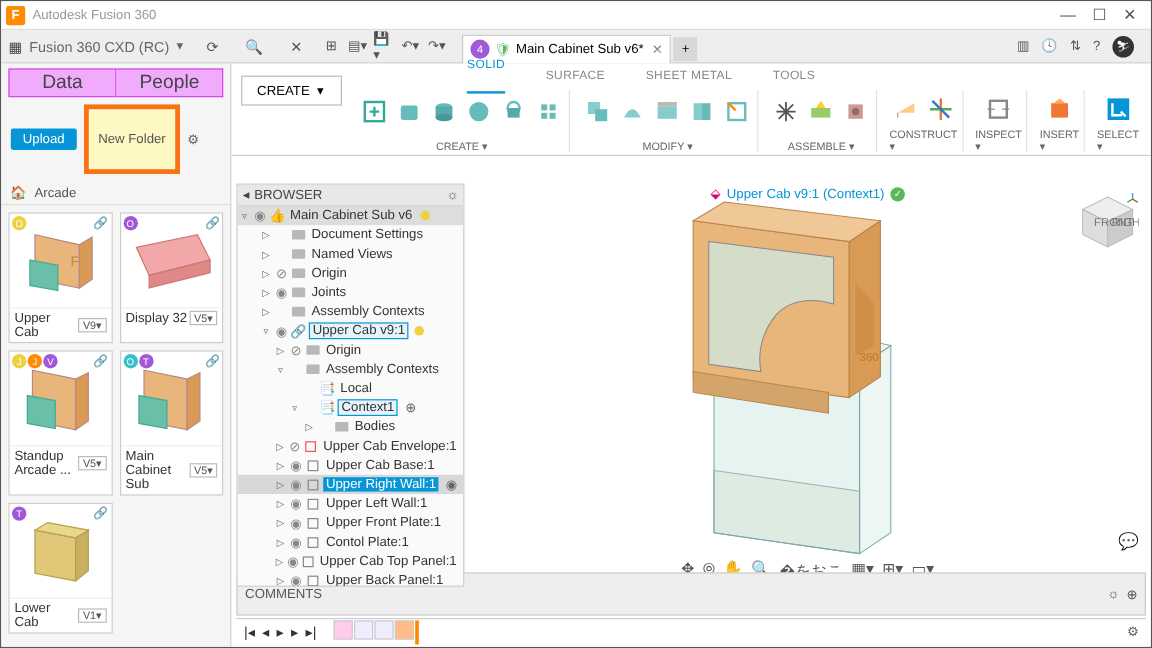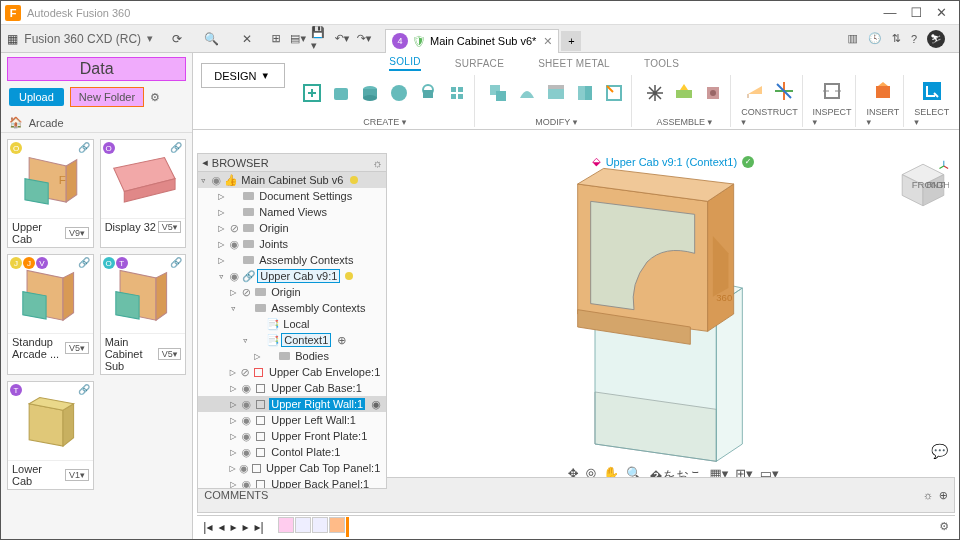--- a/index.html
+++ b/index.html
@@ -25,36 +25,36 @@
 .rightstatus{margin-left:auto;display:flex;gap:10px;align-items:center;padding-right:8px}
 .rightstatus span{color:#555;cursor:pointer}
 .avatar{width:18px;height:18px;border-radius:50%;background:#333;color:#fff;display:flex;align-items:center;justify-content:center;font-size:9px}
 .main{display:flex;height:calc(100% - 52px)}
 .datapanel{width:260px;background:#f5f5f5;border-right:1px solid #ccc;display:flex;flex-direction:column}
 .datatabs{display:flex;height:24px;margin:4px 6px 0}
 .datatab{flex:1;background:#f0abfc;border:1px solid #d946ef;display:flex;align-items:center;justify-content:center;font-size:16px;color:#444;cursor:pointer}
 .datatab+.datatab{border-left:none}
 .uploadrow{display:flex;align-items:center;gap:6px;padding:6px 8px}
 .btn-upload{background:#0696d7;color:#fff;border:none;padding:3px 10px;font-size:11px;border-radius:2px;cursor:pointer}
-.btn-folder{background:#f0abfc;border:1px solid #f97316;padding:3px 8px;font-size:11px;cursor:pointer;color:#555}
+.btn-folder{background:#fef9c3;border:4px solid #f97316;padding:19px 8px;font-size:11px;cursor:pointer;color:#555}
 .gear{color:#666;cursor:pointer}
 .breadcrumb{padding:3px 8px;display:flex;align-items:center;gap:6px;color:#555;font-size:12px;border-bottom:1px solid #ddd}
 .assets{flex:1;overflow:auto;padding:6px;display:grid;grid-template-columns:1fr 1fr;gap:6px;align-content:start}
 .asset{background:#fff;border:1px solid #ccc;position:relative;display:flex;flex-direction:column}
 .asset .thumb{height:78px;display:flex;align-items:center;justify-content:center;position:relative}
 .asset .badges{position:absolute;top:2px;left:2px;display:flex;gap:1px}
 .abadge{width:12px;height:12px;border-radius:50%;font-size:8px;color:#fff;display:flex;align-items:center;justify-content:center}
 .linkicon{position:absolute;top:2px;right:2px;color:#888;font-size:10px}
 .asset .caption{display:flex;align-items:center;padding:2px 4px;border-top:1px solid #eee;font-size:10px;color:#333}
 .asset .ver{margin-left:auto;border:1px solid #bbb;padding:0 3px;font-size:9px;color:#555}
 .workspace{flex:1;display:flex;flex-direction:column;background:#fff;position:relative}
 .ribbon{border-bottom:1px solid #ccc}
 .ribtabs{display:flex;align-items:center;height:20px;padding-left:100px;gap:34px}
 .ribtab{font-size:10px;color:#888;cursor:pointer;letter-spacing:.3px}
-.ribtab.active{color:#0696d7;border-bottom:2px solid #0696d7;padding-bottom:2px}
+.ribtab.active{color:#0696d7;border-bottom:2px solid #0696d7;padding-bottom:16px}
 .ribtools{display:flex;align-items:flex-start;height:56px;gap:6px;padding:2px 6px}
 .ribgroup{display:flex;flex-direction:column;align-items:center;padding:0 4px;border-right:1px solid #e3e3e3;height:100%}
 .ribgroup:last-child{border-right:none}
 .ribicons{display:flex;gap:3px;align-items:center;height:36px}
 .ribicon{width:26px;height:30px;display:flex;align-items:center;justify-content:center;cursor:pointer;font-size:20px;position:relative}
 .ribicon svg{width:22px;height:22px}
 .riblabel{font-size:9px;color:#666;margin-top:auto}
 .designbtn{background:#fff;border:1px solid #bbb;padding:5px 12px;font-size:10px;display:flex;align-items:center;gap:6px;cursor:pointer;margin:6px 0 0 4px}
 .browser{width:190px;background:#fafafa;border:1px solid #ccc;position:absolute;left:4px;top:100px;bottom:50px;display:flex;flex-direction:column;z-index:5}
 .browser-hdr{background:#e8e8e8;padding:2px 4px;display:flex;align-items:center;font-size:10px;color:#444;border-bottom:1px solid #ccc}
@@ -128,20 +128,21 @@
       <span>?</span>
       <div class="avatar">⛷</div>
     </div>
   </div>
 </div>
 
 <div class="main">
   <div class="datapanel">
     <div class="datatabs">
       <div class="datatab">Data</div>
+      <div class="datatab">People</div>
     </div>
     <div class="uploadrow">
       <button class="btn-upload">Upload</button>
       <button class="btn-folder">New Folder</button>
       <span class="gear">⚙</span>
     </div>
     <div class="breadcrumb">
       <span>🏠</span>
       <span>Arcade</span>
     </div>
@@ -235,21 +236,21 @@
           </div>
         </div>
       </div>
   </div>
 
   <div class="workspace">
     <div class="ribbon">
       <div style="display:flex">
         <div style="width:96px;padding:4px">
           <div class="designbtn">
-              <span>DESIGN</span>
+              <span>CREATE</span>
               <span>▾</span>
             </div>
         </div>
         <div style="flex:1">
           <div class="ribtabs" id="ribtabs">
               <span class="ribtab active">SOLID</span>
               <span class="ribtab">SURFACE</span>
               <span class="ribtab">SHEET METAL</span>
               <span class="ribtab">TOOLS</span>
             </div>

